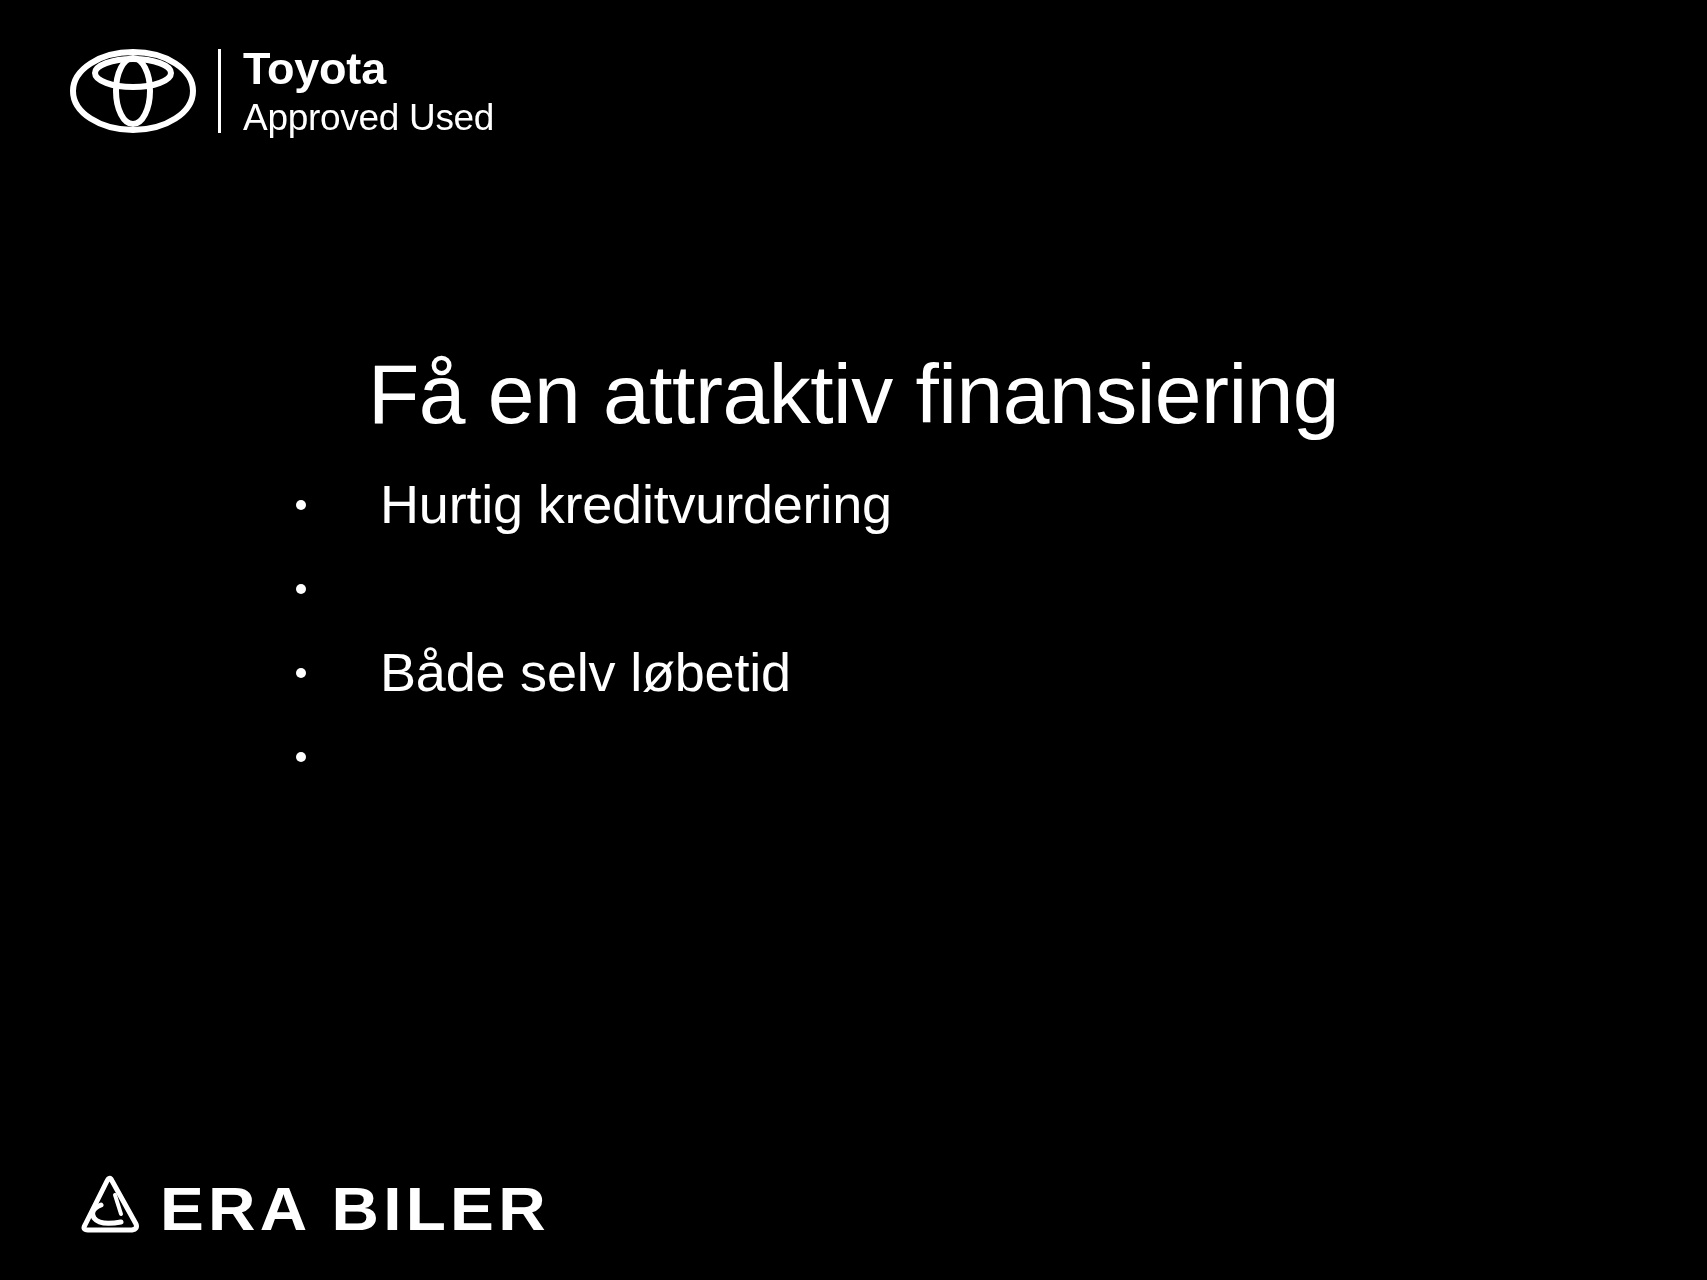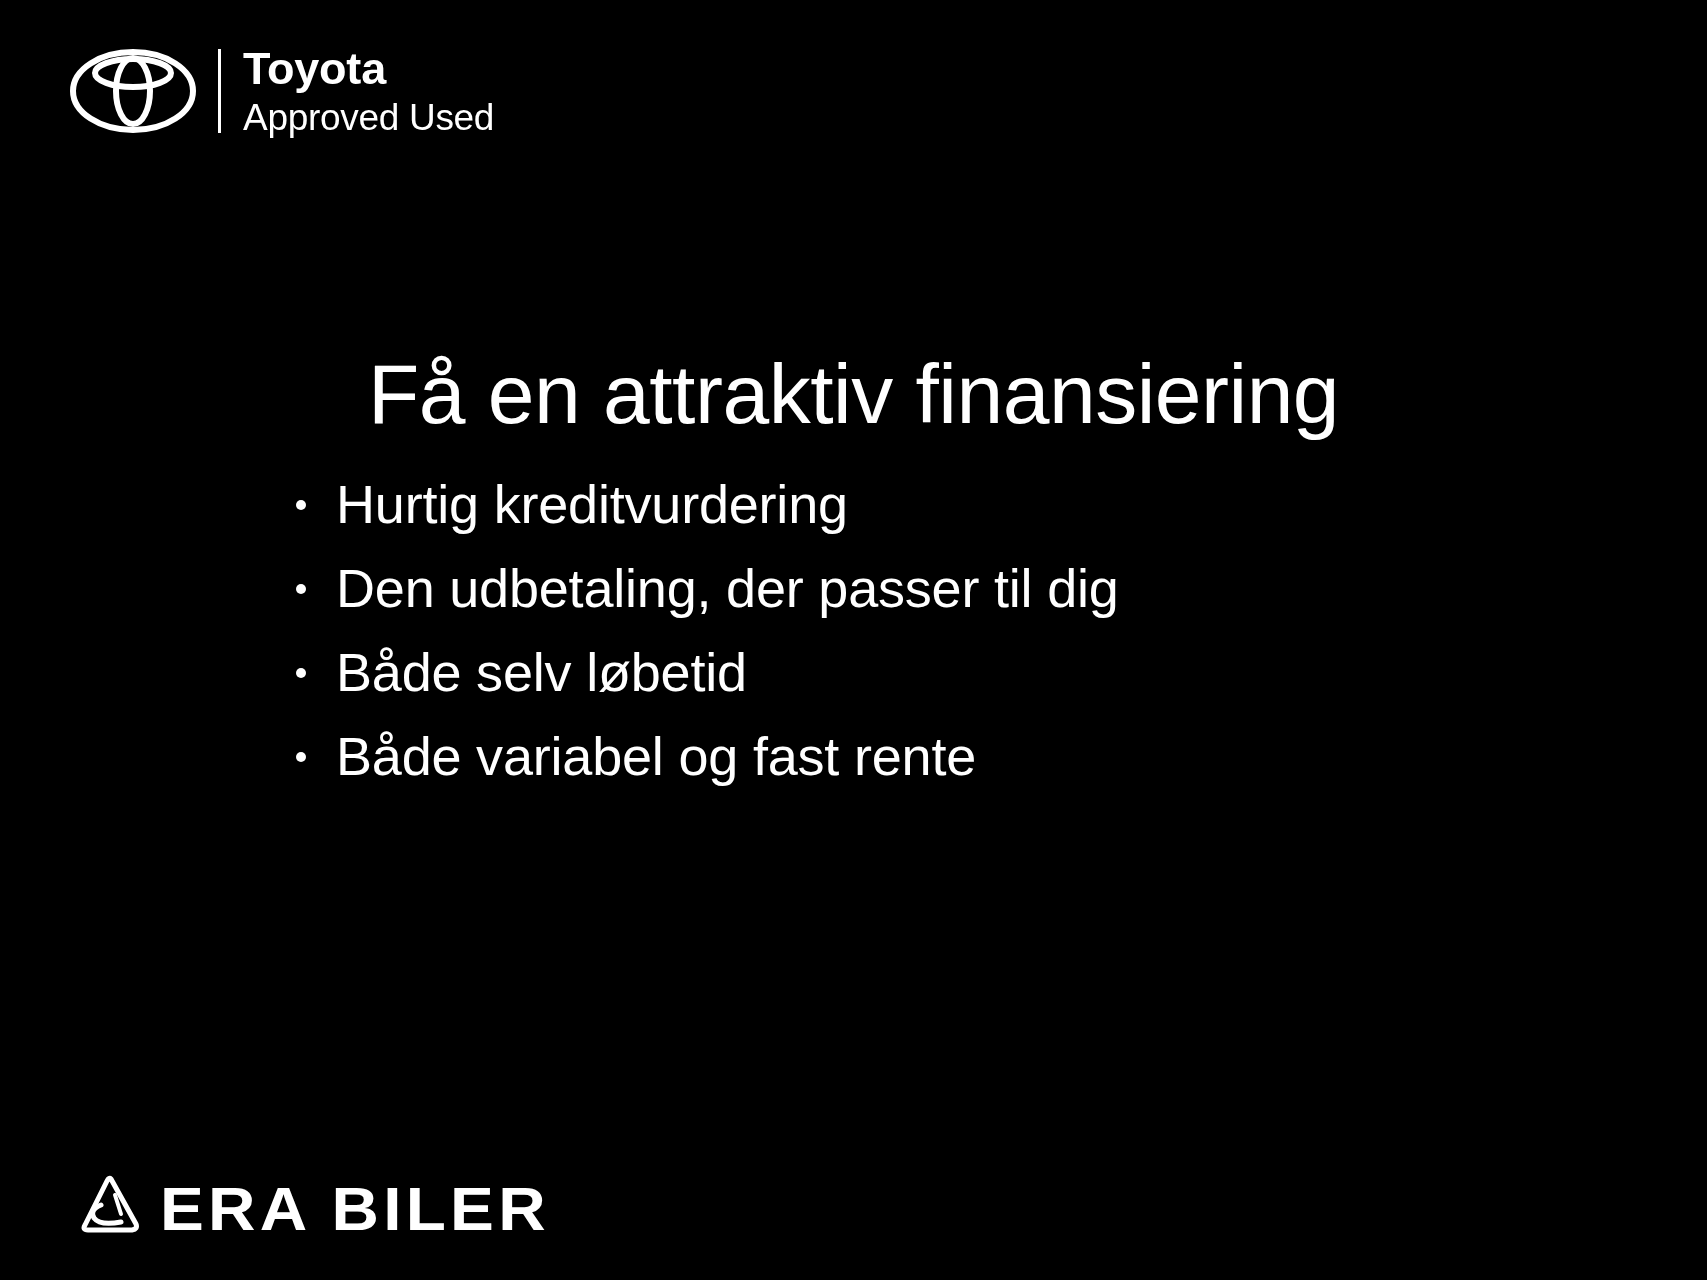--- a/index.html
+++ b/index.html
@@ -91,20 +91,21 @@
     margin: 0;
     padding: 0;
     width: 1707px;
   }
   .bullet-item {
     display: flex;
     align-items: flex-start;
     padding-left: 296px;
     margin-bottom: 20px;
     min-height: 64px;
+    gap: 44px;
   }
   .bullet-dot {
     flex: 0 0 auto;
     width: 10px;
     height: 10px;
     border-radius: 50%;
     background: #ffffff;
     margin-top: 27px;
     margin-right: 30px;
   }
@@ -173,29 +174,27 @@
 
     <h1 class="headline">Få en attraktiv finansiering</h1>
 
     <ul class="bullet-list">
       <li class="bullet-item">
         <span class="bullet-dot"></span>
         <span class="bullet-text">Hurtig kreditvurdering</span>
       </li>
       <li class="bullet-item">
         <span class="bullet-dot"></span>
-        <span class="bullet-text">Den udbetaling, der passer til dig</span>
       </li>
       <li class="bullet-item">
         <span class="bullet-dot"></span>
         <span class="bullet-text">Både selv løbetid</span>
       </li>
       <li class="bullet-item">
         <span class="bullet-dot"></span>
-        <span class="bullet-text">Både variabel og fast rente</span>
       </li>
     </ul>
   </div>
 
   <div class="era-logo">
 
     <span class="era-mark-wrap">
       <svg class="era-mark" viewBox="0 0 72 72" xmlns="http://www.w3.org/2000/svg" aria-hidden="true">
 
         <path d="M 37 7

